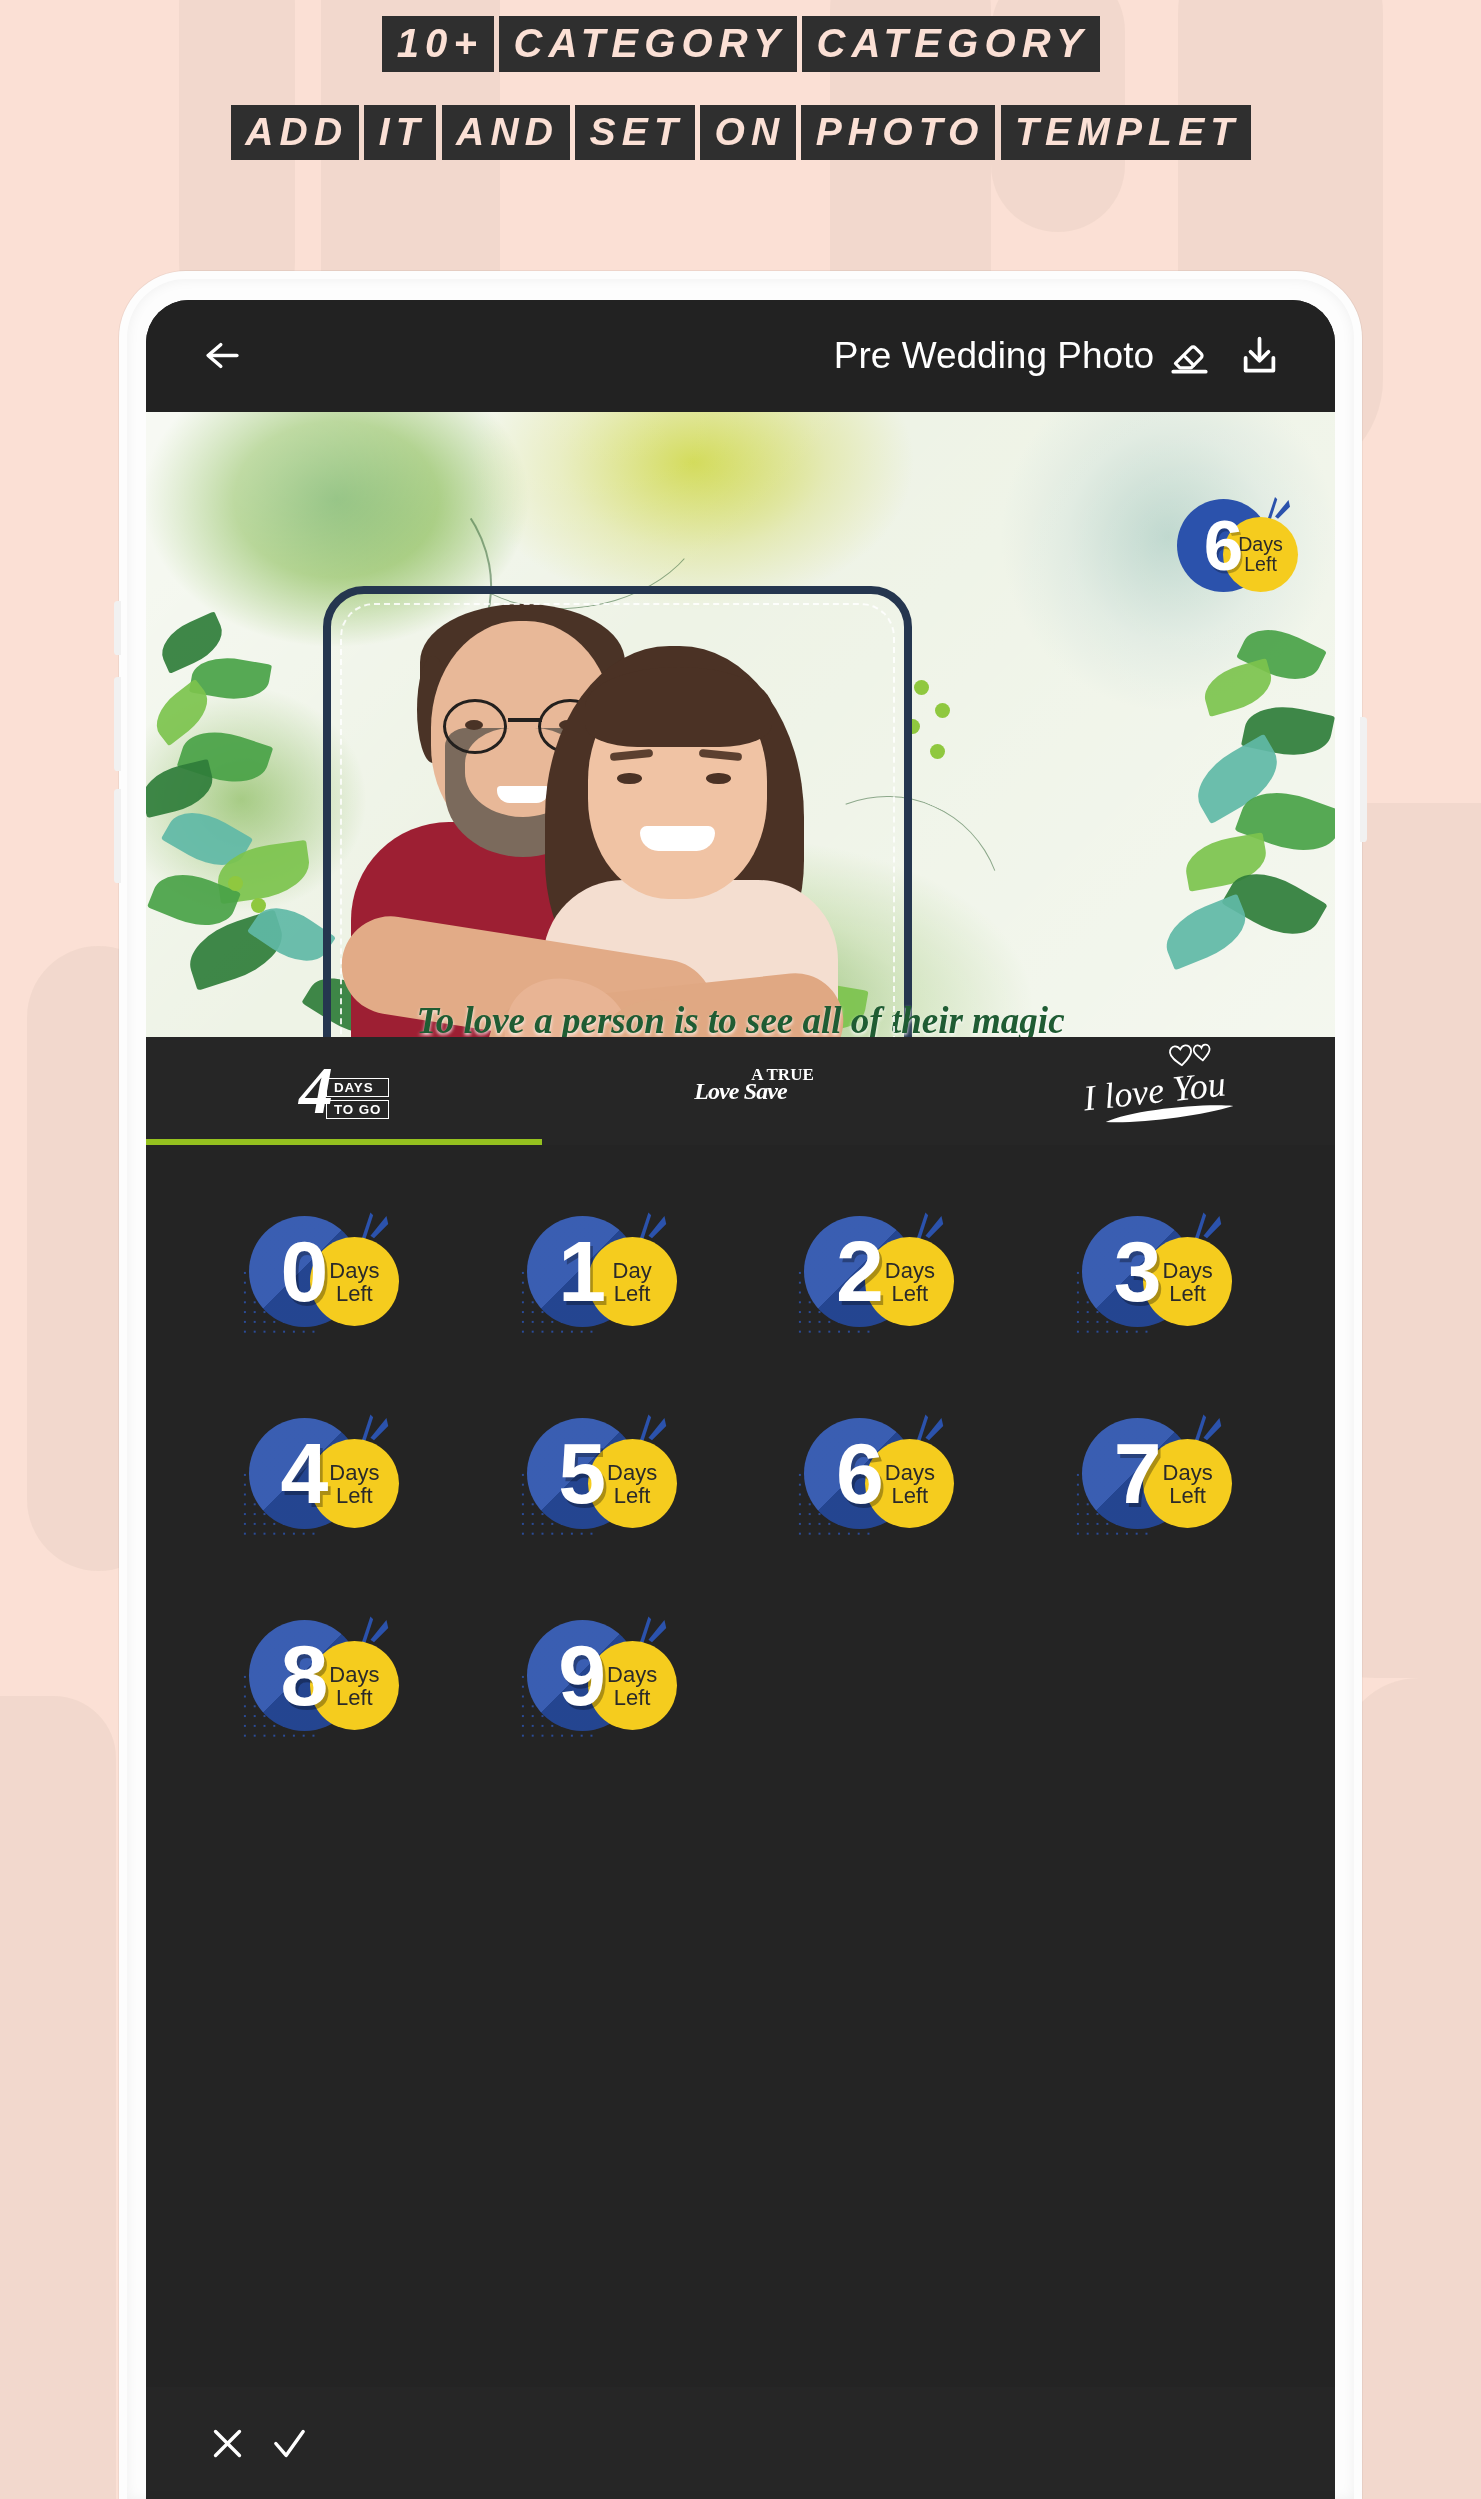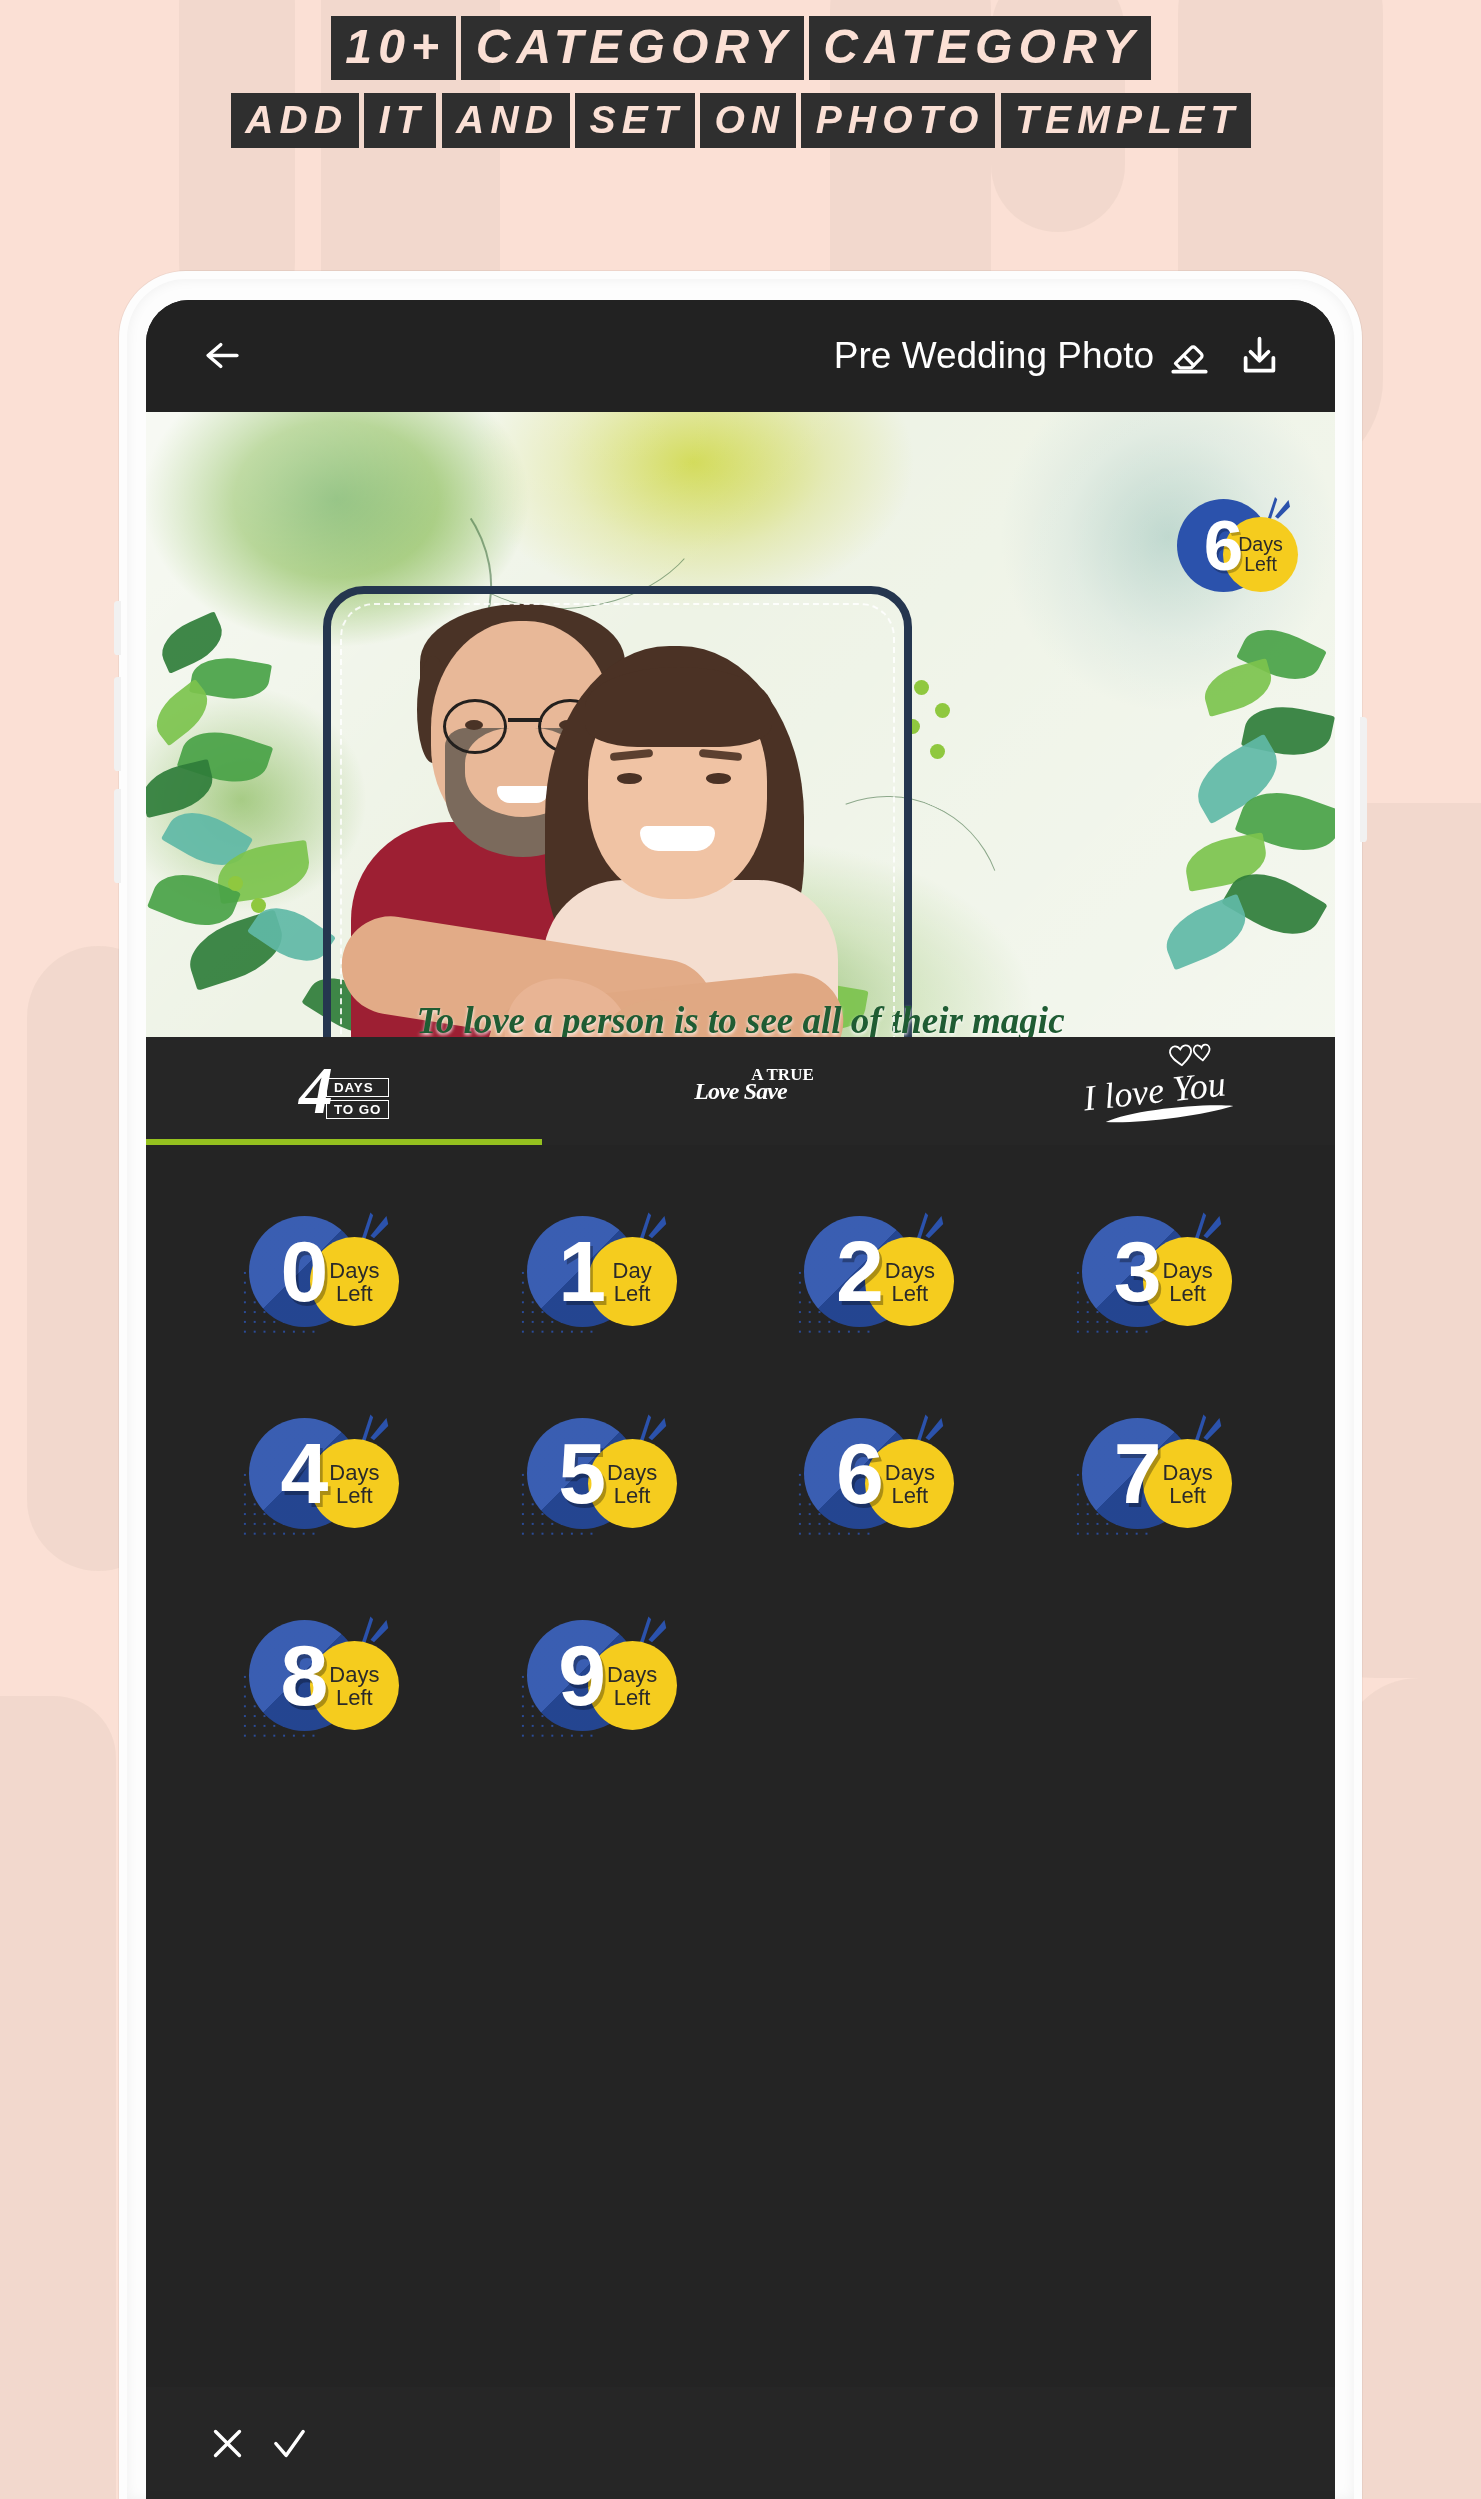--- a/index.html
+++ b/index.html
@@ -32,22 +32,22 @@
     display:inline-block;
     background:#2f2f2f;
     color:#fbe0d5;
     font-weight:700;
     font-style:italic;
     letter-spacing:6.2px;
     padding:7.1px 10.7px 9px 14.3px;
     margin:0 2.7px;
     vertical-align:middle;
   }
-  .hl1 .hl-word { font-size:48px; }
-  .hl2 .hl-word { font-size:39px; }
+  .hl1 .hl-word { font-size:40px; }
+  .hl2 .hl-word { font-size:39px;margin-top:20px; }
 
   
   .phone {
     position:absolute; z-index:10;
     left:119px; top:271px;
     width:1243px; height:2229px;
     background:#fdfdfd;
     border-radius:67px 67px 0 0;
     box-shadow:0 0 0 0.9px rgba(0,0,0,.05);
   }

